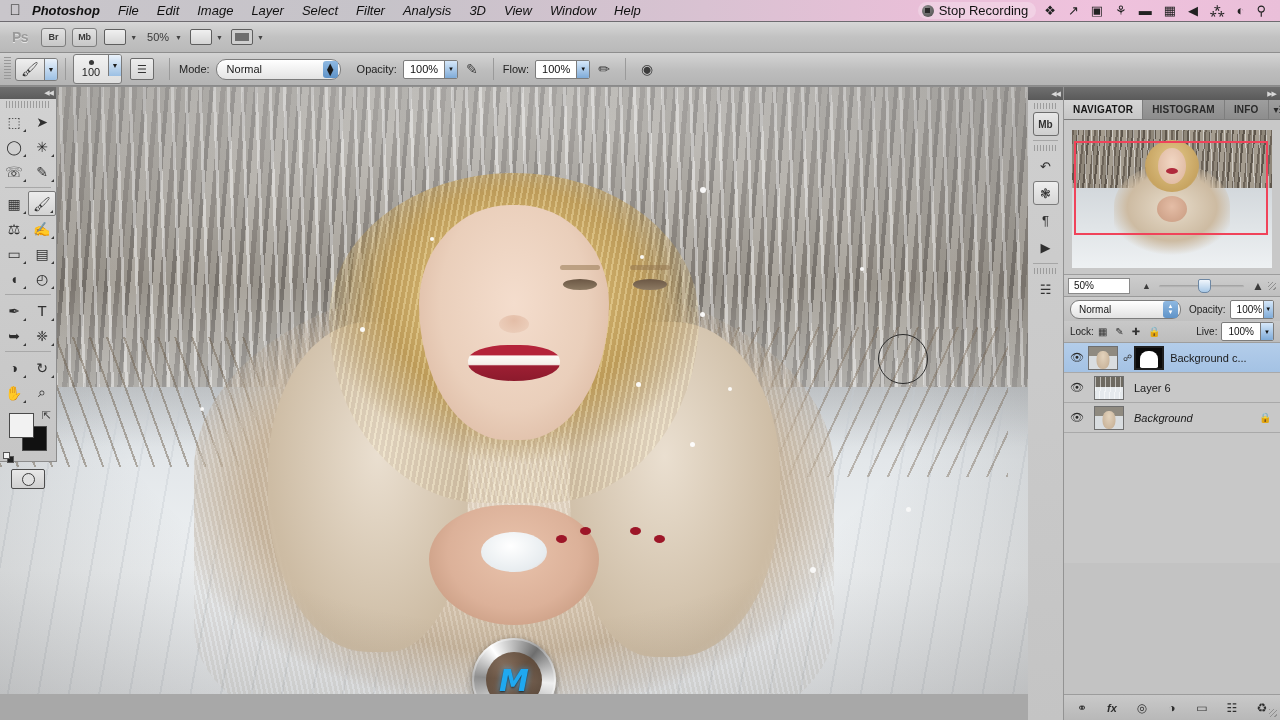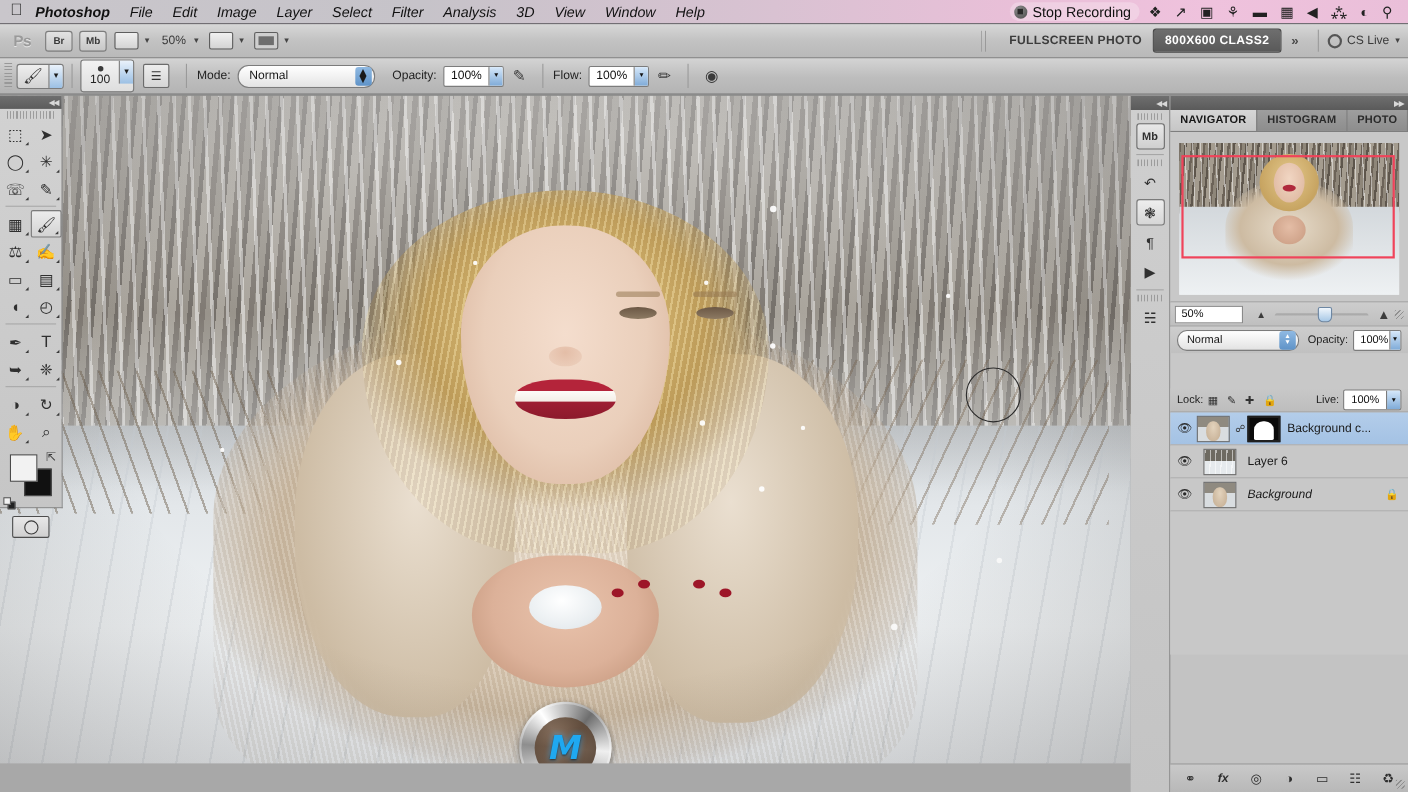--- a/index.html
+++ b/index.html
@@ -481,21 +481,21 @@
   }
   .blend-select {
     display: flex; align-items: center; height: 19px; width: 130px;
     border: 1px solid #7c7c7c; border-radius: 9px;
     background: linear-gradient(to bottom,#ffffff,#e2e2e2); padding: 0 2px 0 8px;
     font-size: 10px; color: #161616;
   }
   .lp-row2 {
     display: flex; align-items: center; height: 22px; padding: 0 6px;
     background: linear-gradient(to bottom,#c8c8c8,#bdbdbd);
-    border-bottom: 1px solid #9e9e9e; font-size: 10px; color: #222; margin-top: 32px;
+    border-bottom: 1px solid #9e9e9e; font-size: 10px; color: #222;
   }
   .lock-icon { font-size: 10px; color: #333; margin: 0 4px; }
   .layer-row {
     display: flex; align-items: center; height: 30px;
     border-bottom: 1px solid #a9a9a9; padding-left: 2px;
     background: #c8c8c8;
   }
   .layer-row.selected { background: linear-gradient(to bottom,#b3cdea,#a4c2e4); }
   .eye-cell { width: 22px; text-align: center; font-size: 11px; color: #2a2a2a; }
   .eye-box { width: 16px; height: 16px; border: 1px solid #9a9a9a; margin: 0 auto; background: #c1c1c1; }
@@ -596,32 +596,20 @@
     </div>
     <div class="icon-drop">
       <span class="view-icon"></span>
       <span class="caret">▼</span>
     </div>
     <div class="icon-drop">
       <span class="scr-icon"></span>
       <span class="caret">▼</span>
     </div>
 
-    <div class="right">
-      <div class="grip"></div>
-      <div class="ws-label">FULLSCREEN PHOTO</div>
-      <div class="ws-active">800X600 CLASS2</div>
-      <div class="chev">»</div>
-      <div class="bar-sep"></div>
-      <div class="cslive">
-        <span class="cs-circle"></span>
-        <span>CS Live</span>
-        <span class="caret">▼</span>
-      </div>
-    </div>
   </div>
 
   <div class="optbar">
     <div class="dots-grip"></div>
     <div class="tool-preview">
       <span class="icon">🖌</span>
       <span class="tp-caret">▼</span>
     </div>
     <div class="v-sep"></div>
     <div class="brush-size">
@@ -772,21 +760,21 @@
   </div>
 
   <div class="panels">
     <div class="panel-head">
       <span class="arrows">▶▶</span>
     </div>
 
     <div class="tabrow">
       <div class="tab active">NAVIGATOR</div>
       <div class="tab">HISTOGRAM</div>
-      <div class="tab">PHOTO</div>
+      <div class="tab">INFO</div>
       <div class="tab-menu">▾☰</div>
     </div>
     <div class="nav-body">
       <div class="nav-thumb">
         <div class="tforest"></div>
         <div class="tground"></div>
         <div class="tcoat"></div>
         <div class="thair"></div>
         <div class="tface"></div>
         <div class="tmouth"></div>

